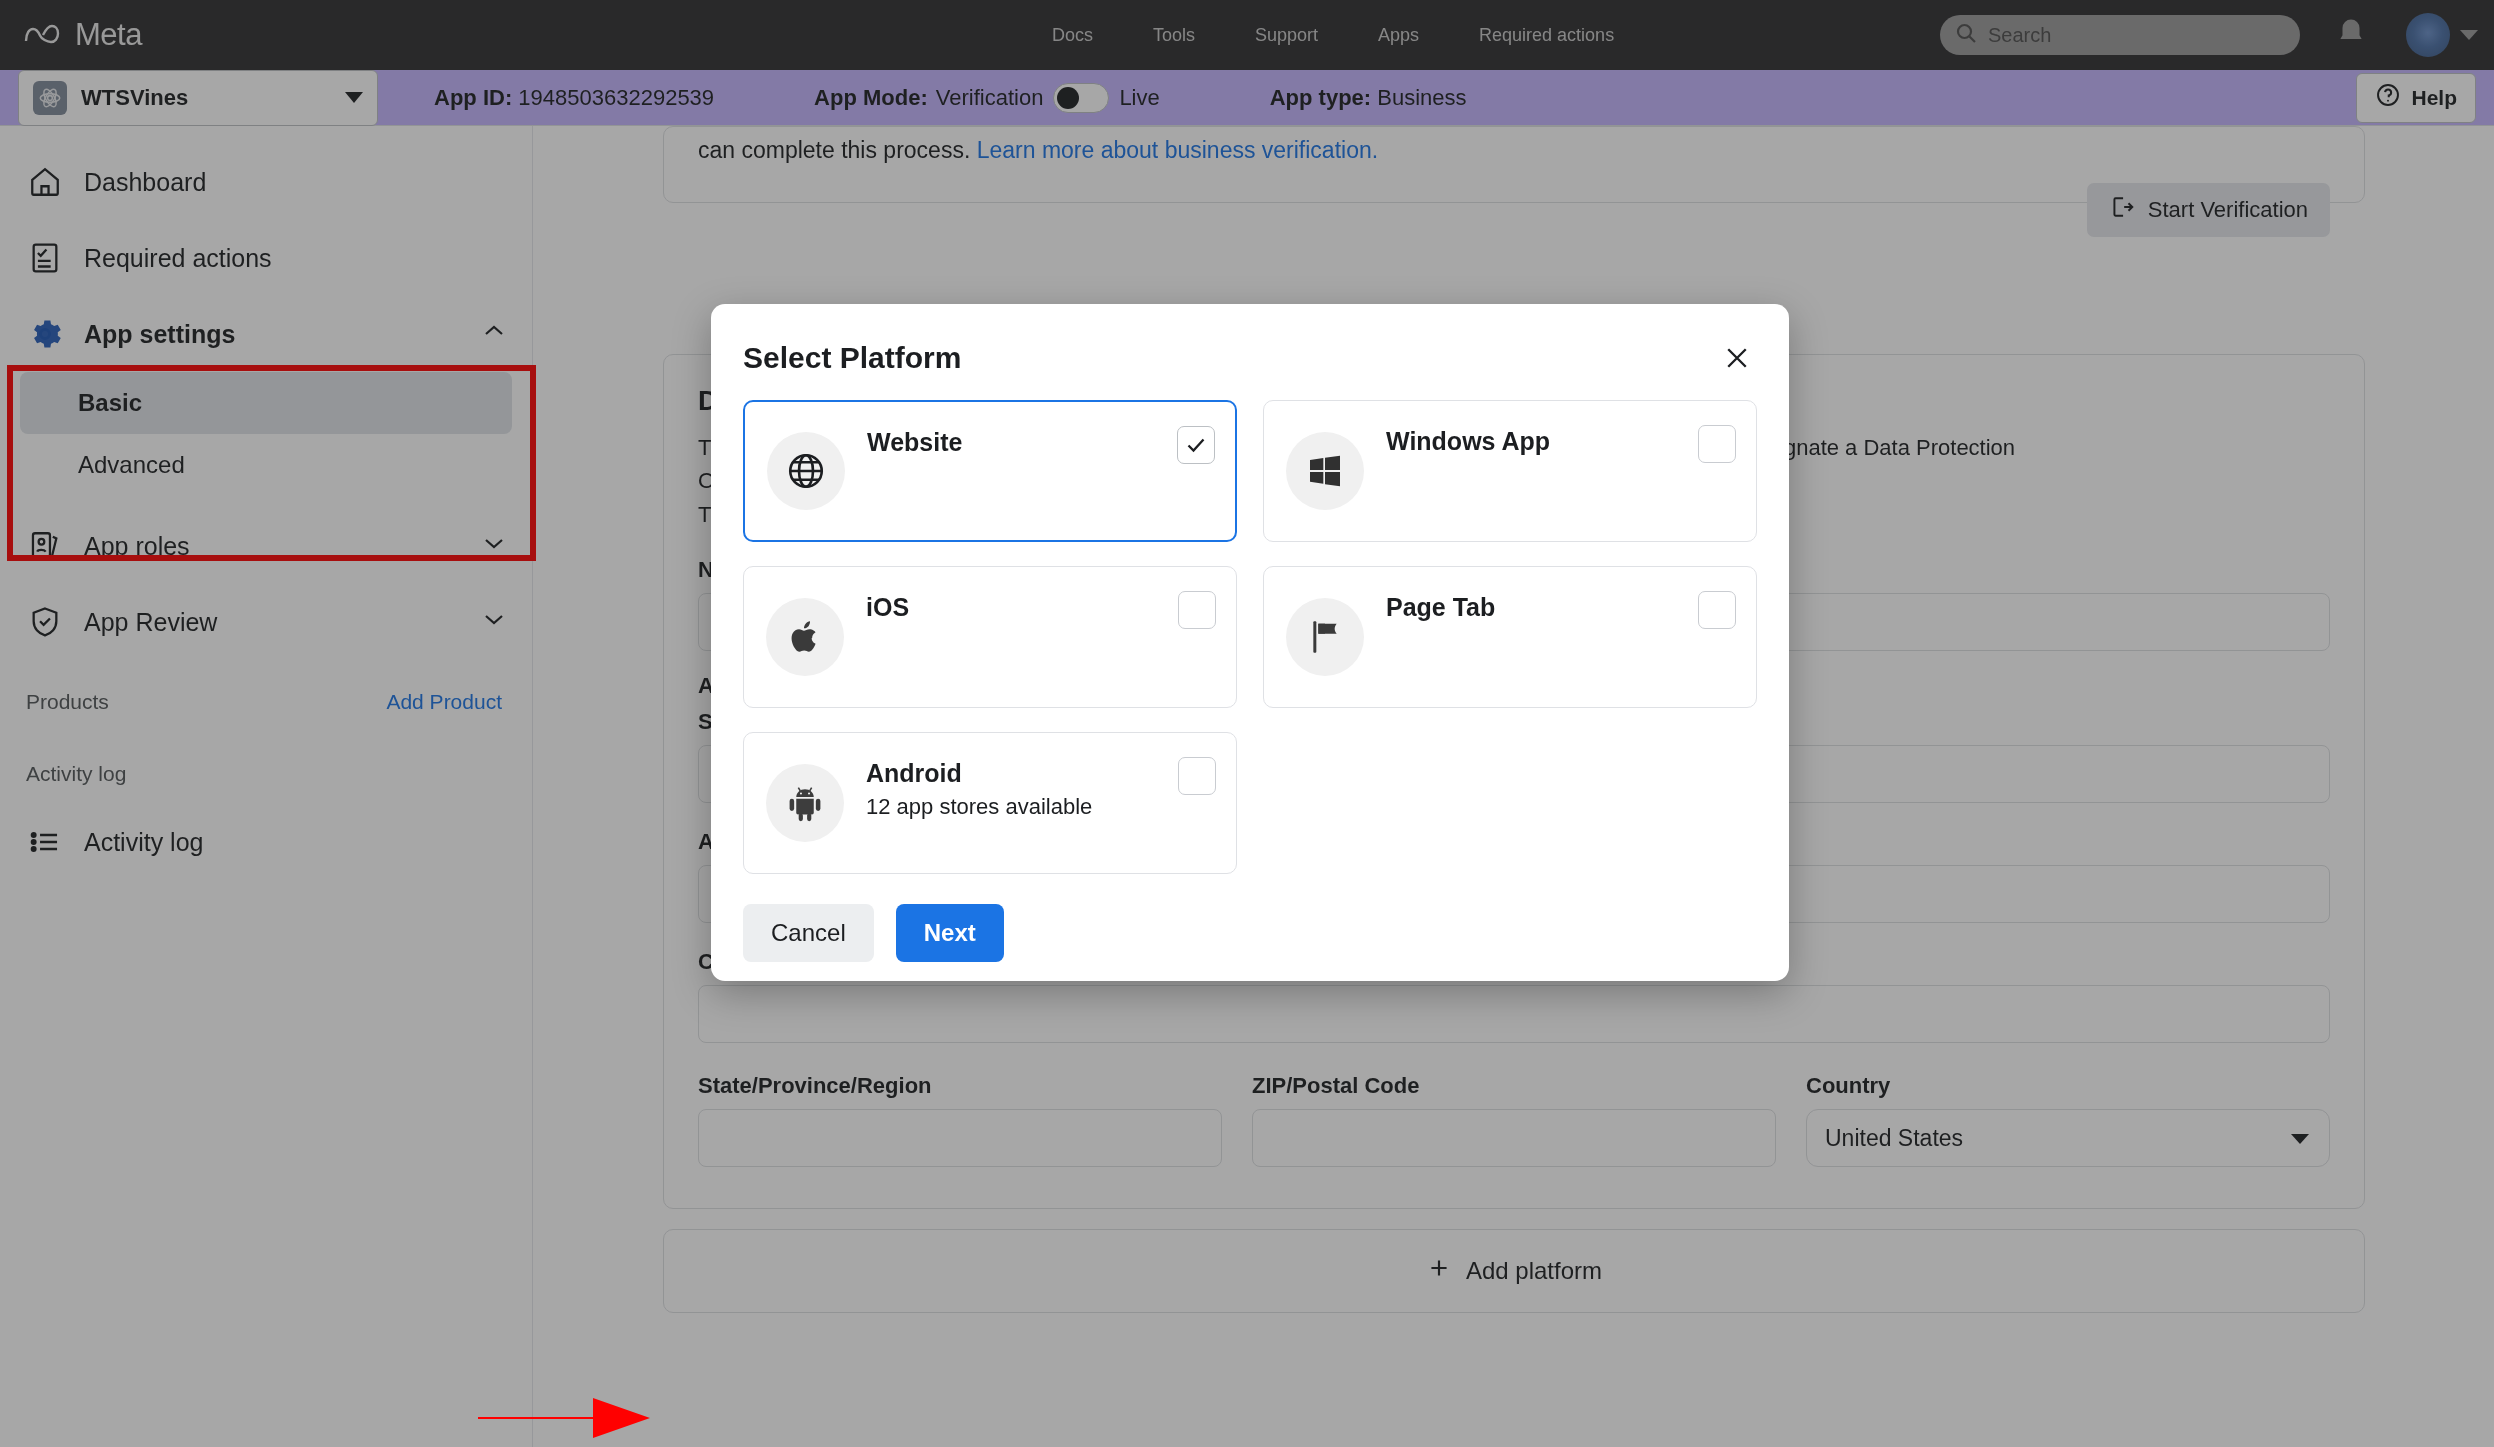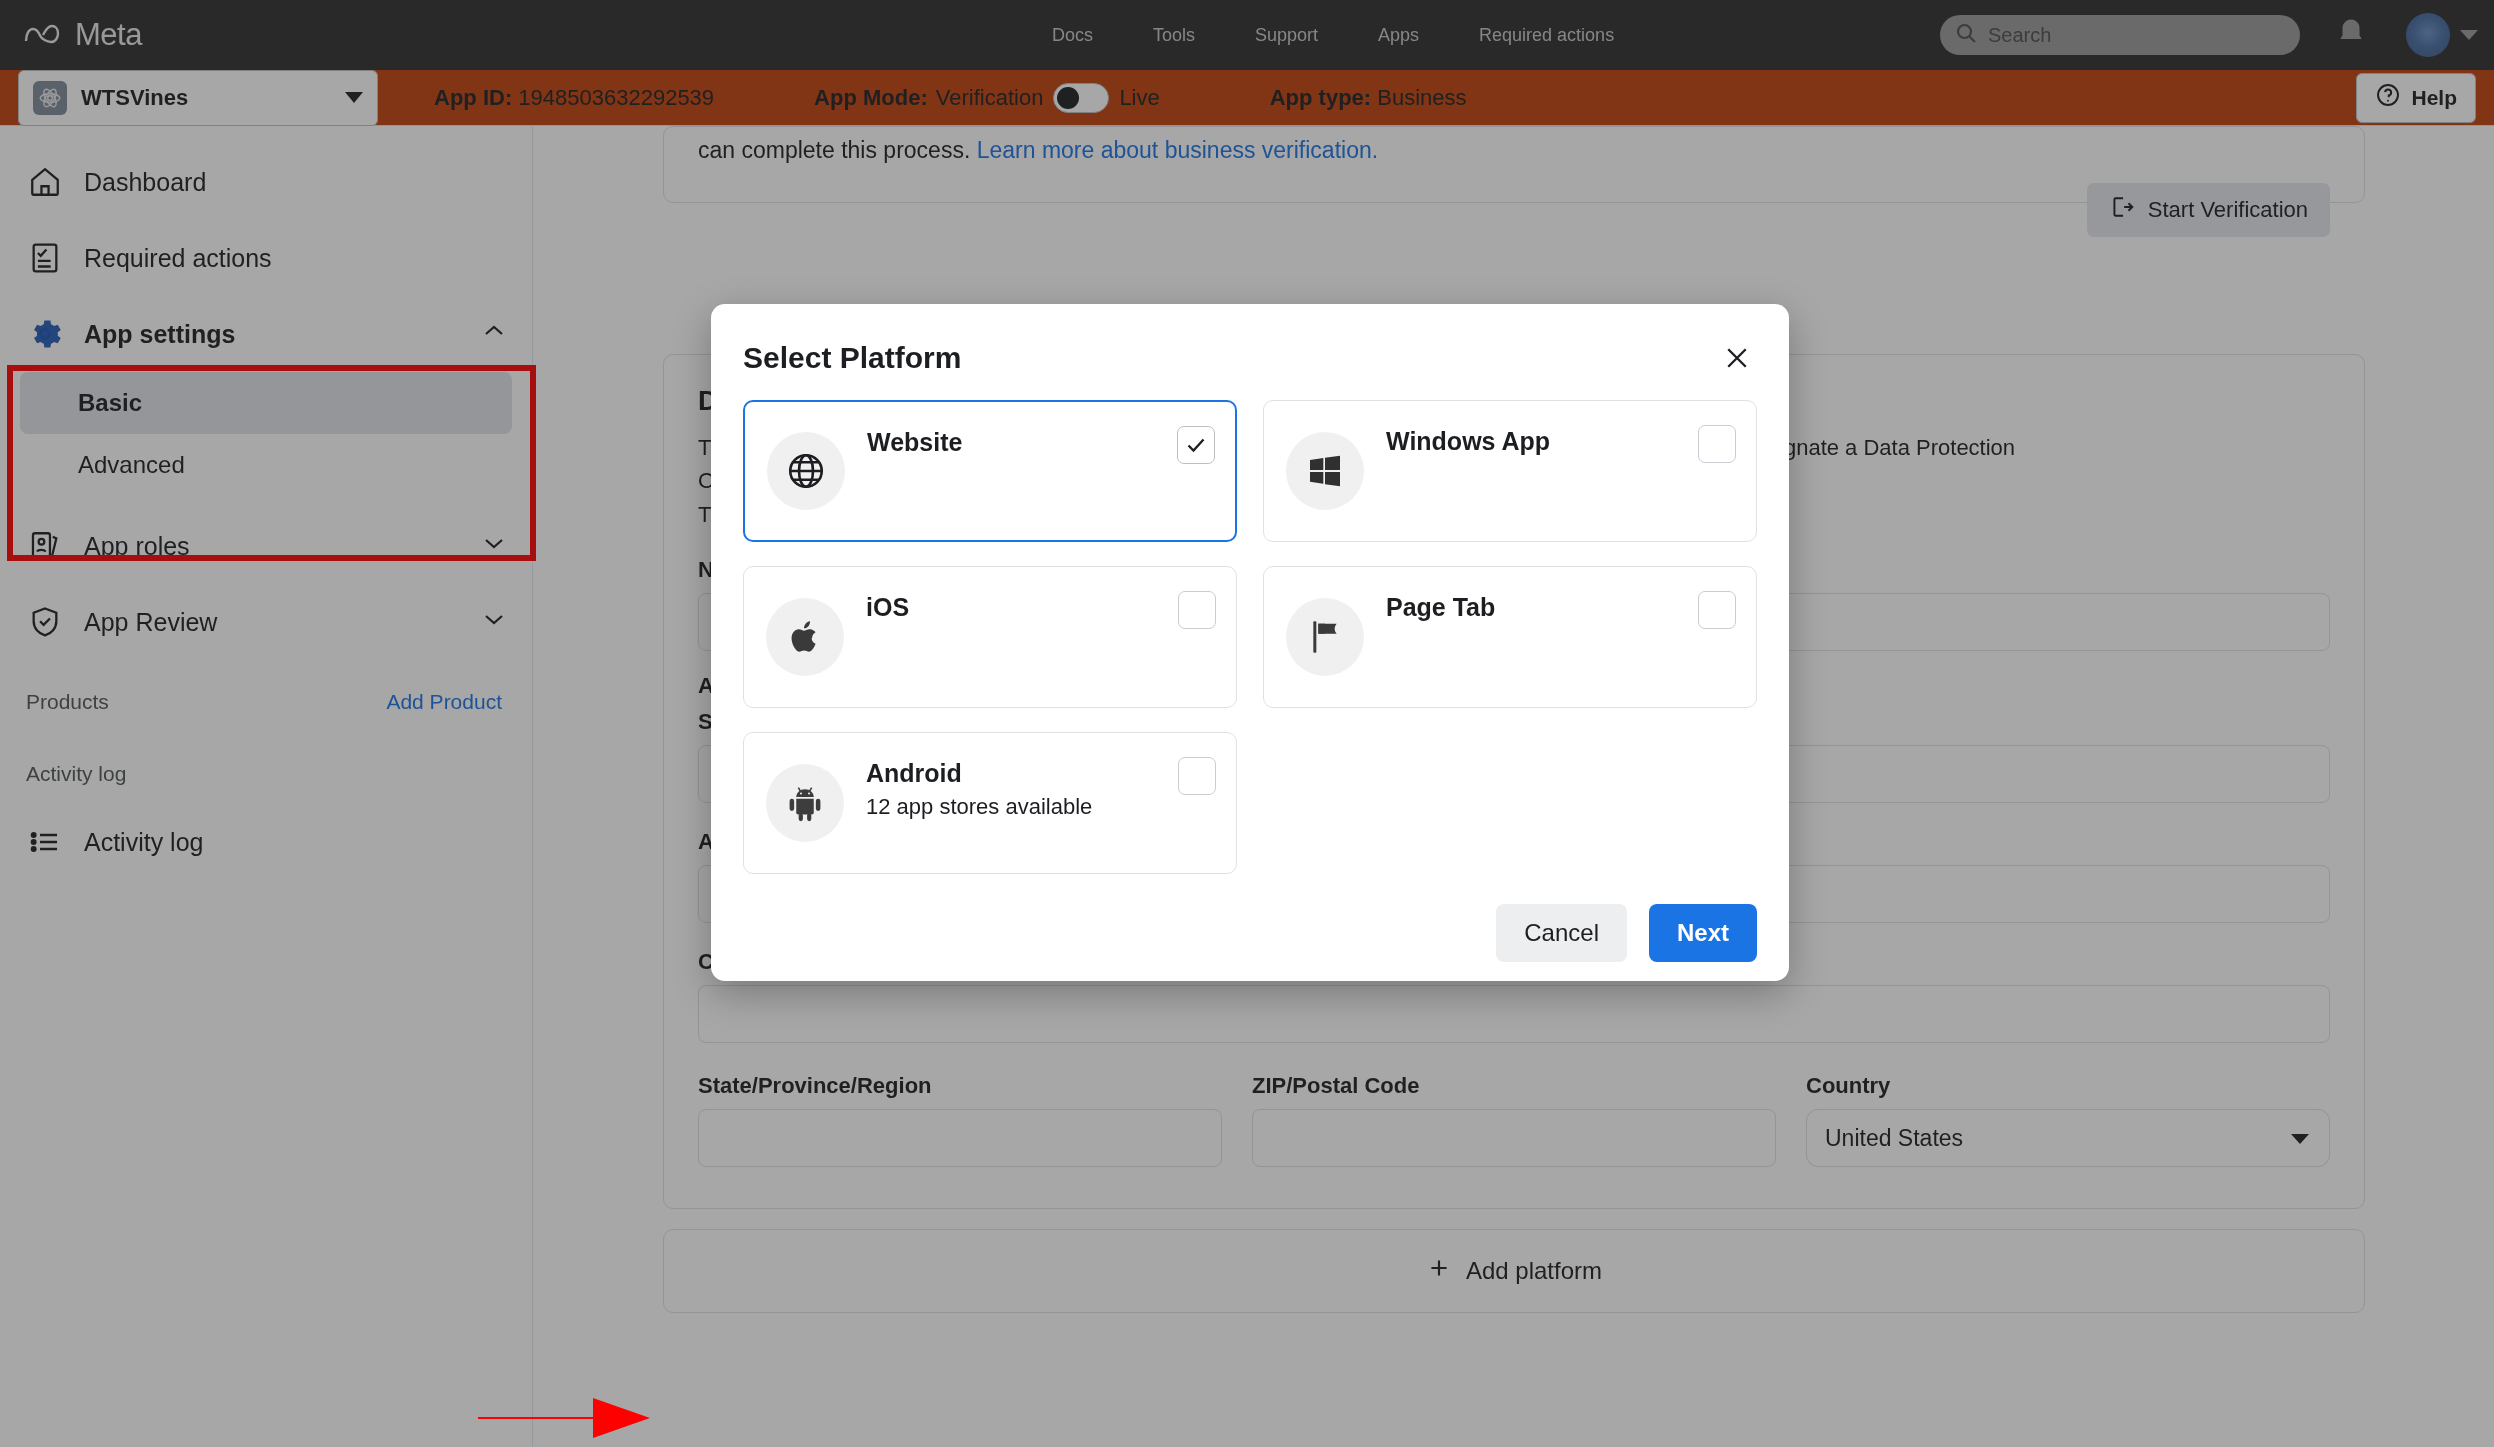--- a/index.html
+++ b/index.html
@@ -37,21 +37,21 @@
   .avatar-wrap { margin-left: 38px; margin-right: 16px; display: flex; align-items: center; gap: 10px; }
   .avatar {
     width: 44px; height: 44px; border-radius: 50%;
     background: radial-gradient(circle at 50% 45%, #6a8fc9 0%, #4a6fa5 45%, #3c5a85 100%);
   }
   .av-caret { width: 0; height: 0; border-left: 9px solid transparent; border-right: 9px solid transparent; border-top: 10px solid #9a9a9a; }
 
   
   .appbar {
     position: absolute; top: 70px; left: 0; width: 2494px; height: 56px;
-    background: #c2410c; display: flex; align-items: center;
+    background: #c4b5fd; display: flex; align-items: center;
     border-bottom: 1px solid #dcdfe3;
     z-index: 4;
   }
   .app-select {
     margin-left: 18px; width: 360px; height: 56px;
     border: 1px solid #bcc0c4; border-radius: 6px; background: #fff;
     display: flex; align-items: center; padding: 0 14px; gap: 14px;
   }
   .app-icon {
     width: 34px; height: 34px; border-radius: 6px;
@@ -181,21 +181,21 @@
   }
   .plat-textwrap { flex: 1; align-self: flex-start; padding-top: 26px;}
   .plat-name { font-size: 25px; font-weight: bold; color: #1c1e21; }
   .plat-sub { font-size: 22px; color: #1c1e21; margin-top: 6px; }
   .plat-check {
     position: absolute; right: 20px; top: 24px;
     width: 38px; height: 38px; border: 1px solid #c9ccd1; border-radius: 7px; background:#fff;
     display: flex; align-items: center; justify-content: center;
   }
   .plat-check.checked { border-color: #bcc0c4; }
-  .modal-foot { display: flex; justify-content: flex-end; align-items: center; gap: 22px; margin-top: 30px; }
+  .modal-foot { display: flex; align-items: center; gap: 22px; margin-top: 30px; }
   .btn {
     height: 58px; border-radius: 8px; border: none; cursor: pointer;
     font-size: 24px; padding: 0 28px; font-family: inherit;
   }
   .btn-cancel { background: #eceef0; color: #1c1e21; font-weight: normal; }
   .btn-next { background: #1b74e4; color: #ffffff; font-weight: bold; }
 
   
   .red-arrow { position: absolute; left: 478px; top: 1390px; z-index: 40; }
 </style>

